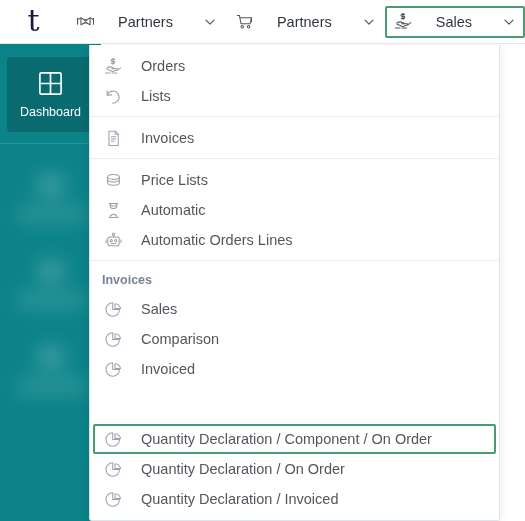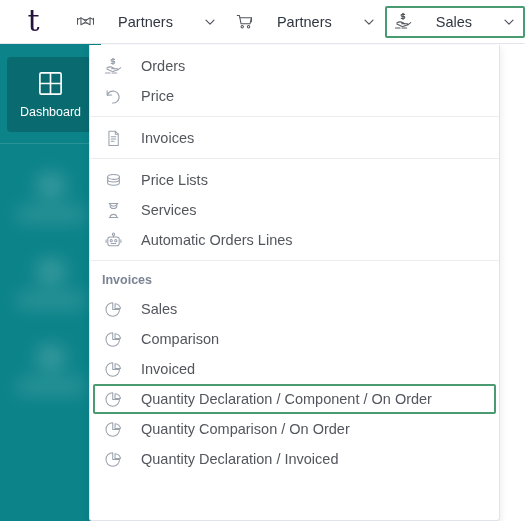--- a/index.html
+++ b/index.html
@@ -177,20 +177,21 @@
     align-items: center;
     height: 30px;
     padding: 0 9px;
     margin: 0 3px;
     border: 2px solid transparent;
     border-radius: 2px;
     box-sizing: border-box;
   }
   .menu-row.highlighted {
     border-color: #4a9a72;
+    margin-top: 40px;
   }
   .menu-ico {
     width: 19px;
     height: 19px;
     flex: 0 0 19px;
     margin-right: 18px;
     display: flex;
     align-items: center;
     justify-content: center;
   }
@@ -314,21 +315,21 @@
       </span>
       <span class="menu-text">Orders</span>
     </div>
     <div class="menu-row">
       <span class="menu-ico">
         <svg viewBox="0 0 20 20" width="19" height="19" fill="none" stroke="#9aa2ad" stroke-width="1.2" stroke-linecap="round" stroke-linejoin="round">
           <path d="M3.6 8.3 C5.0 5.4 8.0 3.8 11.0 4.5 C14.3 5.3 16.4 8.5 15.8 11.8 C15.2 15.0 12.2 17.2 9.0 16.8"></path>
           <path d="M3.3 4.0 L3.4 8.6 L8.0 8.4"></path>
         </svg>
       </span>
-      <span class="menu-text">Price</span>
+      <span class="menu-text">Lists</span>
     </div>
   </div>
 
   <div class="menu-group">
     <div class="menu-row">
       <span class="menu-ico">
         <svg viewBox="0 0 20 20" width="19" height="19" fill="none" stroke="#9aa2ad" stroke-width="1.1" stroke-linecap="round" stroke-linejoin="round">
           <path d="M5.2 2.4 L12.0 2.4 L15.0 5.4 L15.0 17.4 L5.2 17.4 Z"></path>
           <path d="M11.9 2.5 L11.9 5.5 L14.9 5.5"></path>
           <path d="M7.6 8.2 L12.4 8.2 M7.6 10.6 L12.4 10.6 M7.6 13.0 L10.6 13.0"></path>
@@ -351,21 +352,21 @@
     </div>
     <div class="menu-row">
       <span class="menu-ico">
         <svg viewBox="0 0 20 20" width="19" height="19" fill="none" stroke="#9aa2ad" stroke-width="1.1" stroke-linecap="round" stroke-linejoin="round">
           <path d="M5.4 2.6 L14.6 2.6 M5.4 17.4 L14.6 17.4"></path>
           <path d="M6.5 2.6 C6.5 6.2 13.5 6.2 13.5 2.6"></path>
           <path d="M6.5 17.4 C6.5 13.0 13.5 13.0 13.5 17.4"></path>
           <path d="M6.5 2.6 L6.5 5.4 C6.5 8.6 13.5 8.6 13.5 5.4 L13.5 2.6"></path>
         </svg>
       </span>
-      <span class="menu-text">Services</span>
+      <span class="menu-text">Automatic</span>
     </div>
     <div class="menu-row">
       <span class="menu-ico">
         <svg viewBox="0 0 20 20" width="19" height="19" fill="none" stroke="#9aa2ad" stroke-width="1.1" stroke-linecap="round" stroke-linejoin="round">
           <rect x="4.0" y="6.4" width="12" height="9.2" rx="2.4"></rect>
           <circle cx="10" cy="3.4" r="1.2"></circle>
           <path d="M10 4.6 L10 6.4"></path>
           <circle cx="7.6" cy="10.2" r="1.15"></circle>
           <circle cx="12.4" cy="10.2" r="1.15"></circle>
           <path d="M7.6 13.1 L12.4 13.1"></path>
@@ -419,21 +420,21 @@
       <span class="menu-text">Quantity Declaration / Component / On Order</span>
     </div>
 
     <div class="menu-row">
       <span class="menu-ico">
         <svg viewBox="0 0 20 20" width="19" height="19" fill="none" stroke="#9aa2ad" stroke-width="1.1" stroke-linecap="round" stroke-linejoin="round">
           <path d="M9.2 2.9 A7.1 7.1 0 1 0 16.3 10.0 L9.2 10.0 Z"></path>
           <path d="M11.6 4.0 A6.2 6.2 0 0 1 17.4 9.0 L11.6 9.0 Z"></path>
         </svg>
       </span>
-      <span class="menu-text">Quantity Comparison / On Order</span>
+      <span class="menu-text">Quantity Declaration / On Order</span>
     </div>
 
     <div class="menu-row">
       <span class="menu-ico">
         <svg viewBox="0 0 20 20" width="19" height="19" fill="none" stroke="#9aa2ad" stroke-width="1.1" stroke-linecap="round" stroke-linejoin="round">
           <path d="M9.2 2.9 A7.1 7.1 0 1 0 16.3 10.0 L9.2 10.0 Z"></path>
           <path d="M11.6 4.0 A6.2 6.2 0 0 1 17.4 9.0 L11.6 9.0 Z"></path>
         </svg>
       </span>
       <span class="menu-text">Quantity Declaration / Invoiced</span>

